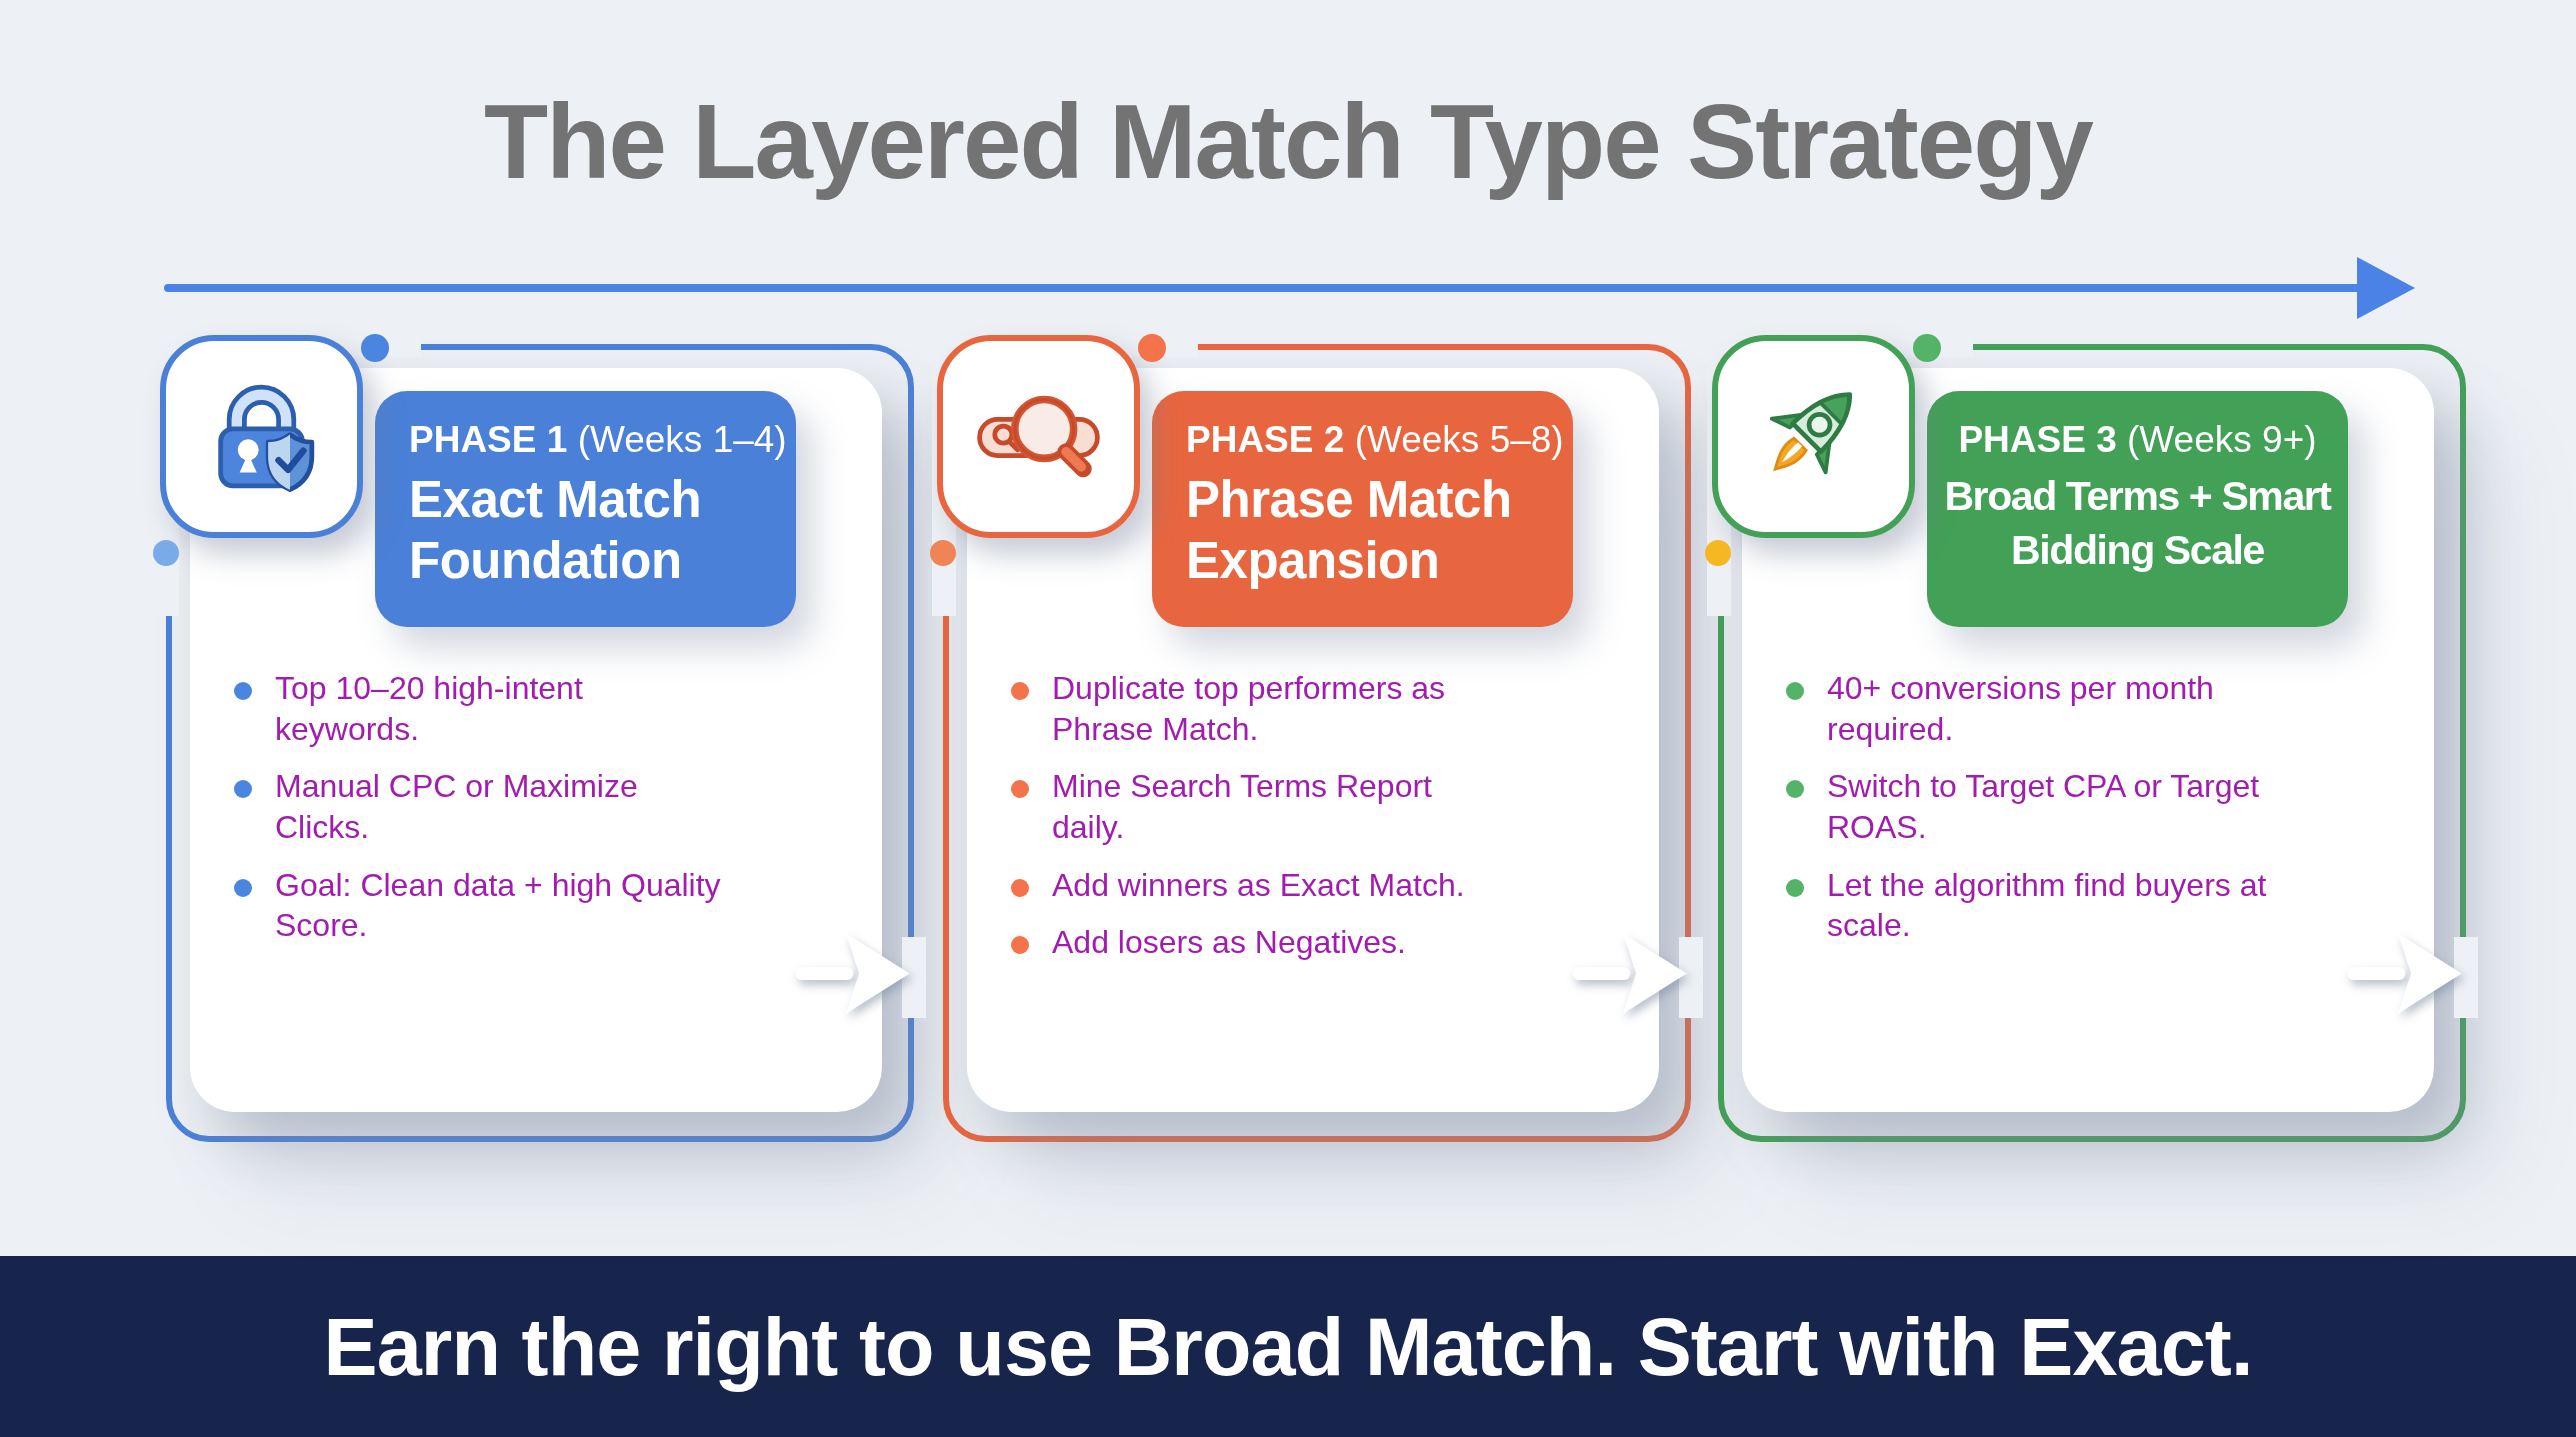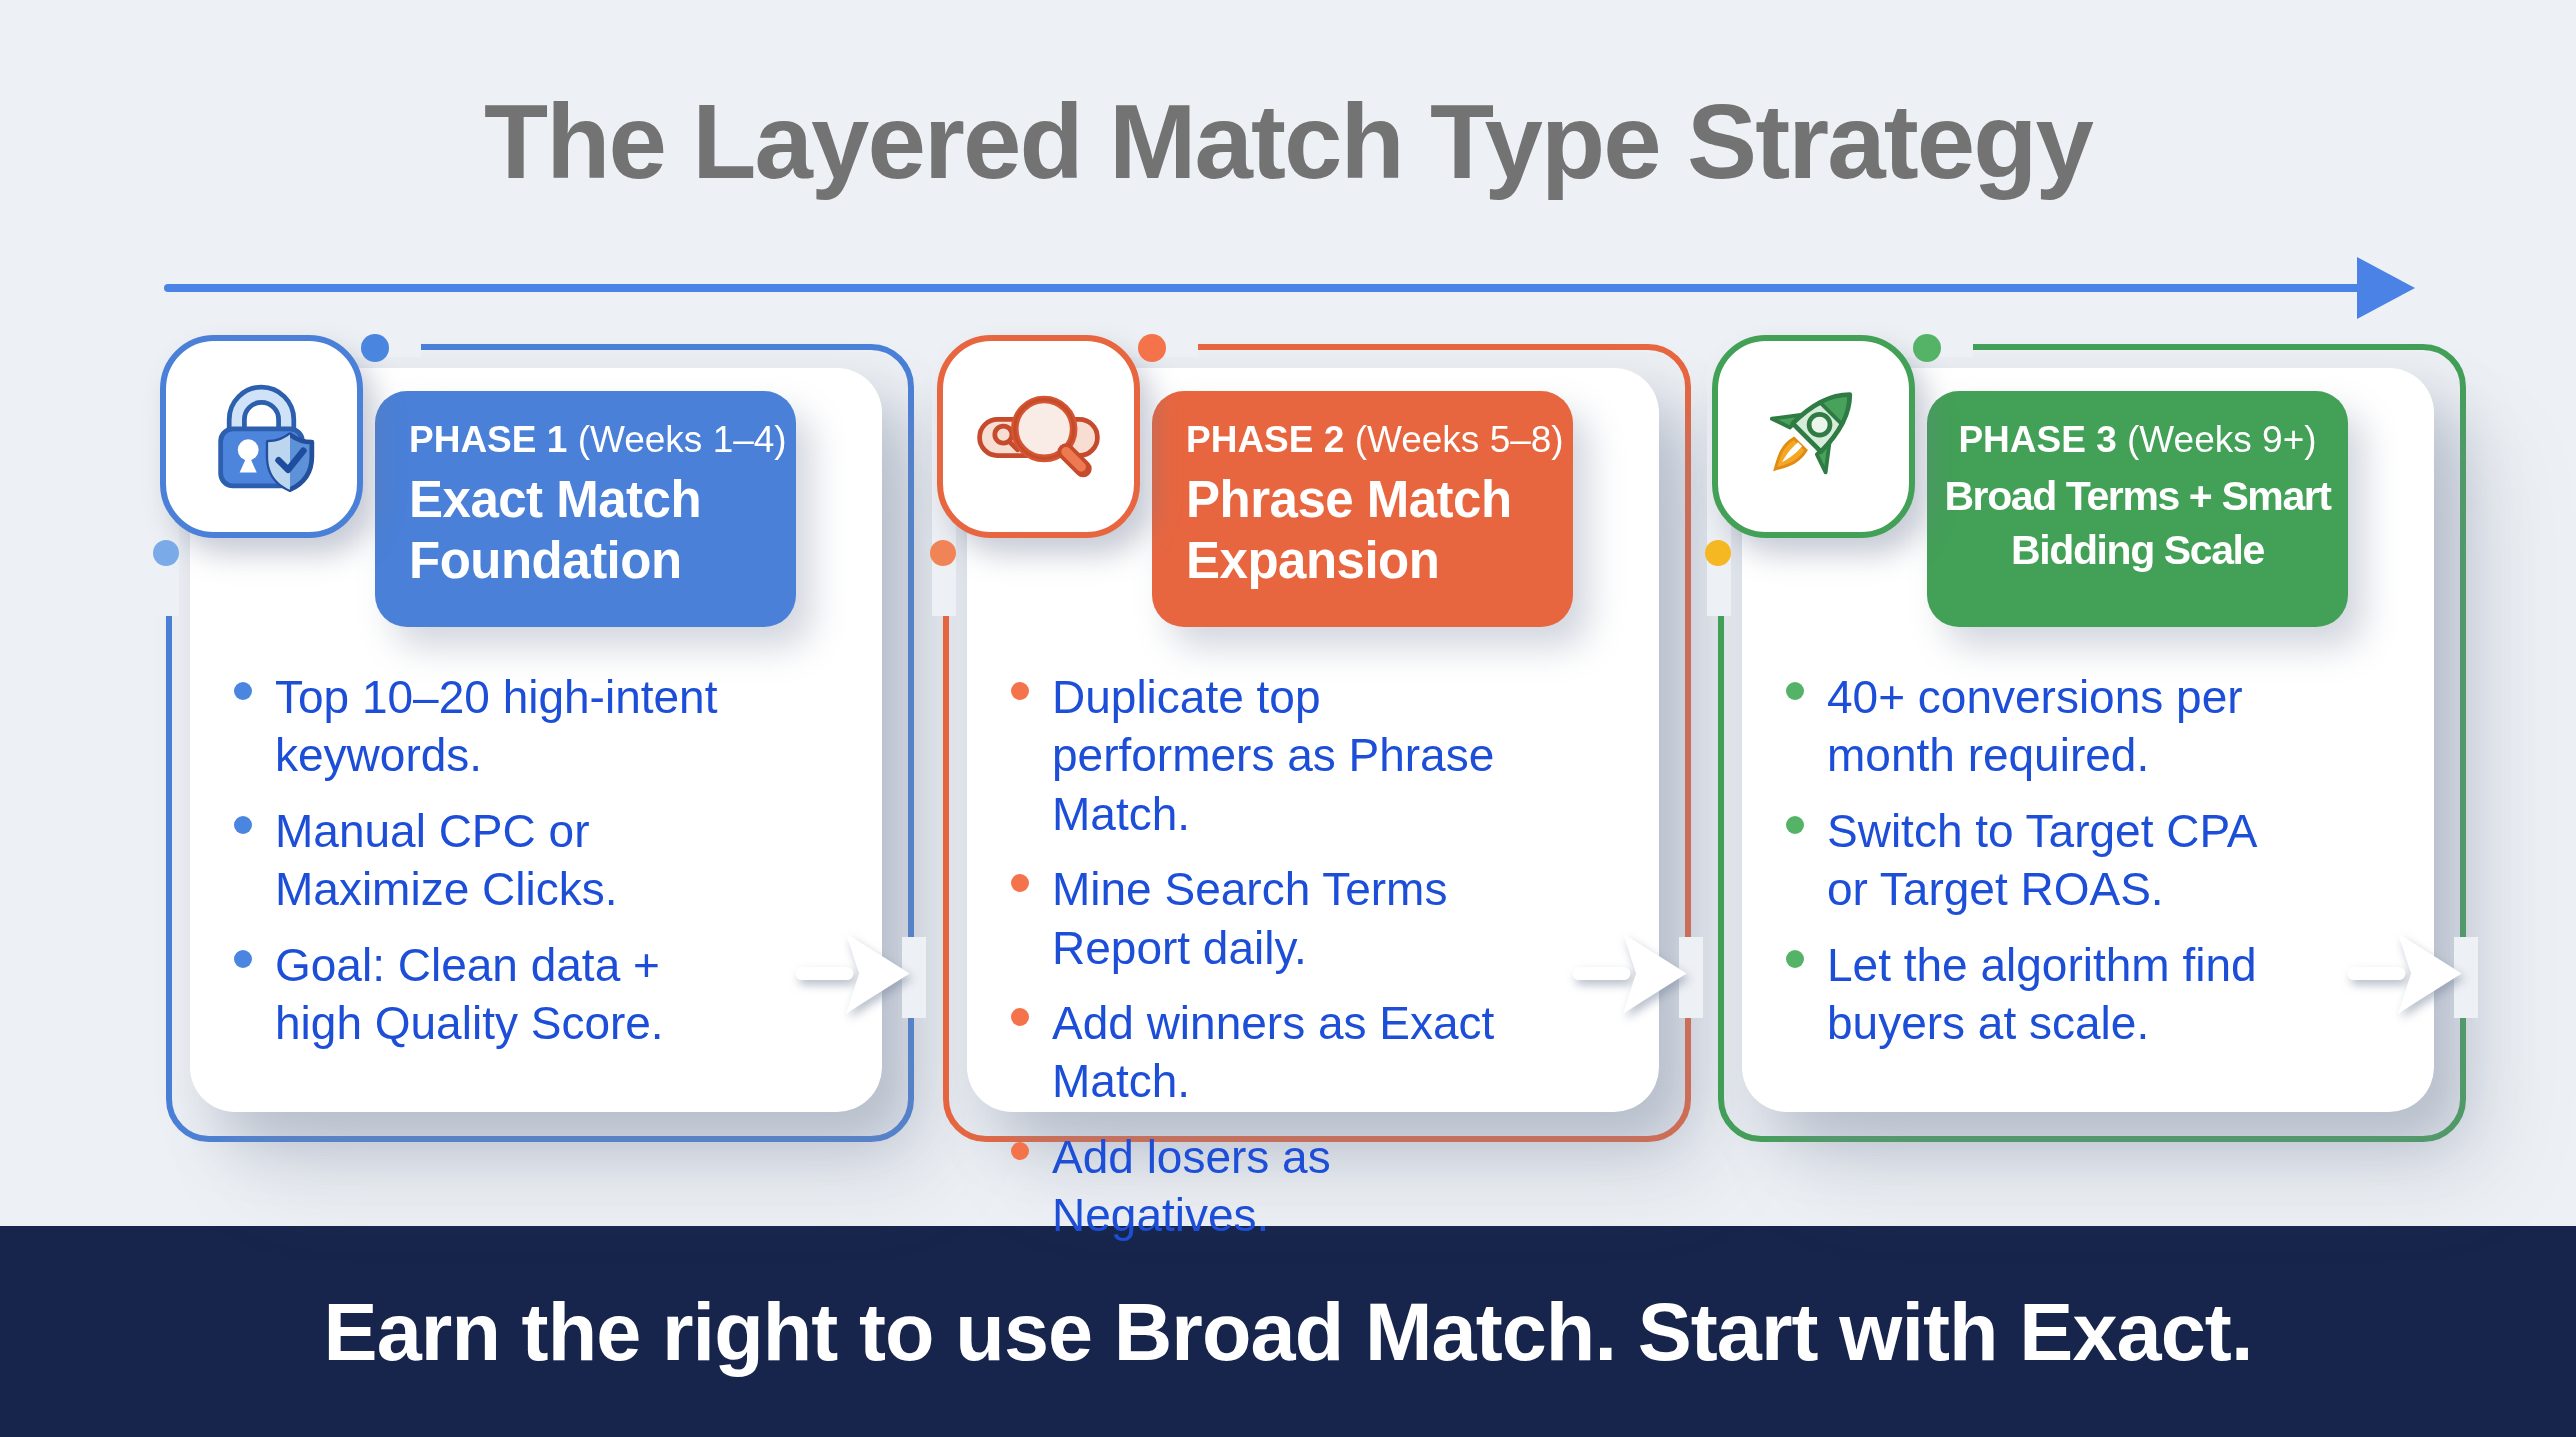--- a/index.html
+++ b/index.html
@@ -46,34 +46,34 @@
   .p3 .hdr{padding:28px 5.6px 0 5.6px;text-align:center;}
   .hdr-line1{font-size:37px;margin-bottom:9.4px;white-space:nowrap;}
   .hdr-label{font-weight:700;}
   .hdr-weeks{font-weight:400;}
   .hdr-title{font-weight:700;font-size:51px;line-height:1.18;letter-spacing:-0.5px;}
   .p3 .hdr-title{font-size:41px;letter-spacing:-1.4px;line-height:1.3;}
 
   .bullets{position:absolute;left:66px;top:324px;width:502px;z-index:3;
            list-style:none;margin:0;padding:0;}
   .bullets li{position:relative;padding-left:43px;margin-bottom:17px;
-              font-size:46px;line-height:1.27;color:#1d4ed8;}
+              font-size:32px;line-height:1.27;color:#a21caf;}
   .bullets li::before{content:"";position:absolute;left:1.9px;top:14px;
               width:18px;height:18px;border-radius:50%;background:var(--dot);}
 
   .dot-top{position:absolute;left:195px;top:-10.3px;width:28px;height:28px;
            border-radius:50%;background:var(--dot);z-index:5;}
   .dot-side{position:absolute;left:-13px;top:196px;width:26px;height:26px;
            border-radius:50%;background:var(--side);z-index:5;}
 
   .next-arrow{position:absolute;left:604px;top:578px;width:150px;height:103px;
            z-index:6;filter:drop-shadow(3.7px 5.6px 4.7px rgba(125,138,160,.55));}
 
   
-  .banner{position:absolute;left:0;bottom:0;width:100%;height:212px;
+  .banner{position:absolute;left:0;bottom:0;width:100%;height:182px;
           background:#17254c;display:flex;align-items:center;justify-content:center;}
   .banner-text{color:#ffffff;font-size:81px;font-weight:700;letter-spacing:-0.9px;
           white-space:nowrap;}
 </style>
 </head>
 <body>
 
 <div class="canvas">
 
   <div class="title">The Layered Match Type Strategy</div>

